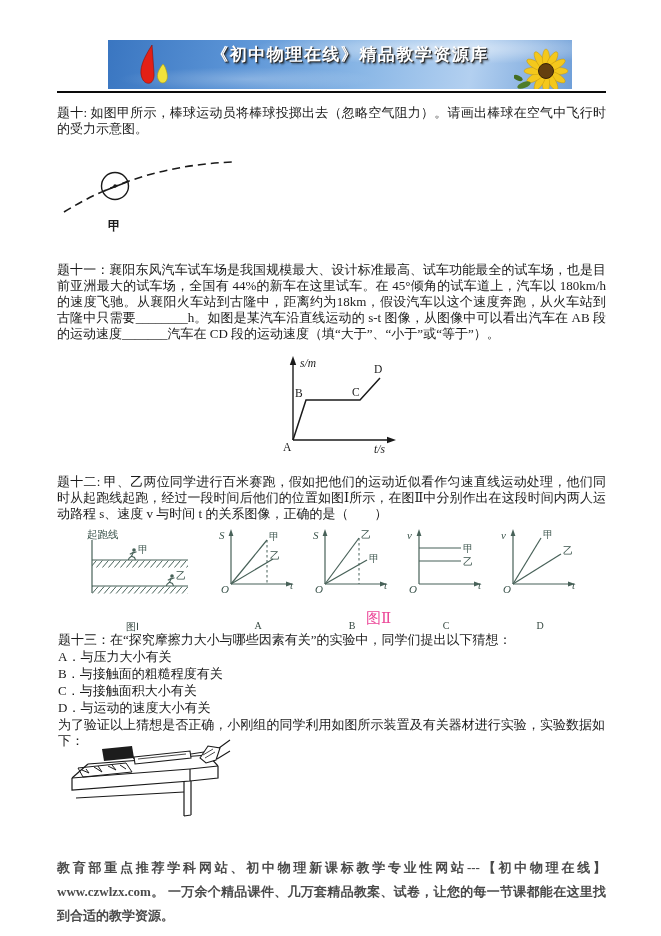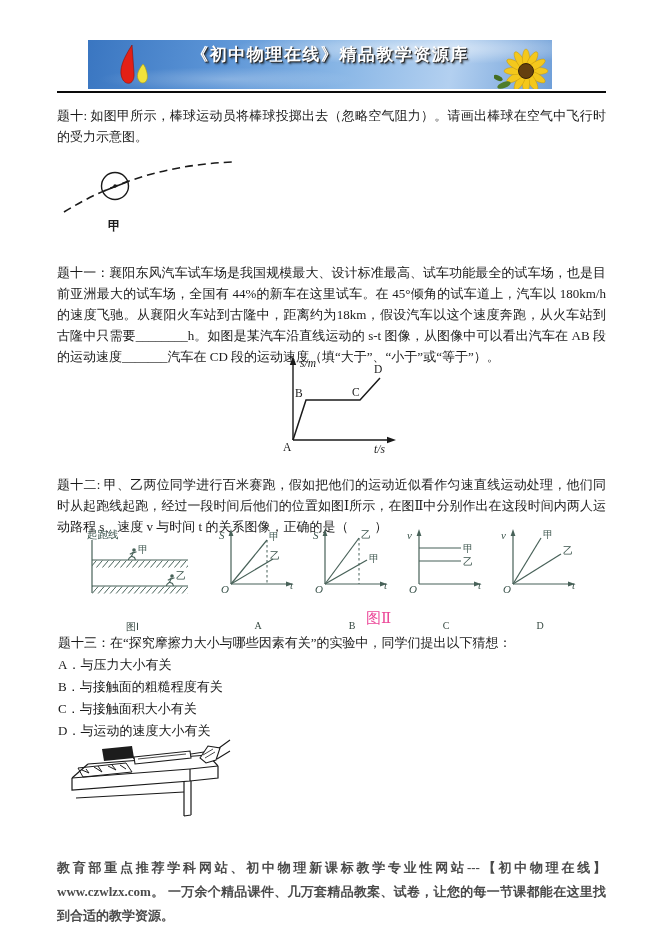--- a/index.html
+++ b/index.html
@@ -1,22 +1,22 @@
 <!DOCTYPE html>
 <html><head>
 <meta charset="utf-8">
 <style>
   html,body{margin:0;padding:0;}
   body{width:661px;height:936px;background:#ffffff;position:relative;overflow:hidden;
        font-family:"Liberation Serif","DejaVu Serif",serif;color:#1a1a1a;}
   .abs{position:absolute;}
-  .para{position:absolute;left:57px;width:549px;font-size:13px;line-height:21px;text-align:justify;}
+  .para{position:absolute;left:57px;width:549px;font-size:13px;line-height:16px;text-align:justify;}
   .para p{margin:1px;}
   
-  .banner{position:absolute;left:88px;top:40px;width:464px;height:49px;overflow:hidden;
+  .banner{position:absolute;left:108px;top:40px;width:464px;height:49px;overflow:hidden;
           background:linear-gradient(100deg,#3a76c1 0%,#5b94d6 28%,#8ab7e6 55%,#b3d0f0 78%,#6f9fd8 100%);}
   .banner::after{content:"";position:absolute;inset:0;
           background:radial-gradient(ellipse 60% 45% at 72% 18%,rgba(255,255,255,.55),rgba(255,255,255,0) 70%),
                      radial-gradient(ellipse 40% 35% at 30% 80%,rgba(255,255,255,.25),rgba(255,255,255,0) 70%);}
   .banner-title{position:absolute;left:60px;right:40px;top:3px;text-align:center;z-index:2;
           color:#fff;font-weight:bold;font-size:17px;letter-spacing:1.5px;
           text-shadow:1px 1px 0 #2a2a2a,2px 2px 2px rgba(0,0,0,.55);}
   .banner-url{position:absolute;left:60px;right:60px;top:25px;text-align:center;z-index:2;
           color:#e00000;font-weight:bold;font-size:13.5px;letter-spacing:2px;
           font-family:"DejaVu Sans Mono","Liberation Mono",monospace;
@@ -196,20 +196,21 @@
     <div class="cap">D</div>
   </div>
 </div>
 
 <div class="para" style="top:631px;">
   <p>题十三：在“探究摩擦力大小与哪些因素有关”的实验中，同学们提出以下猜想：</p>
   <p>A．与压力大小有关</p>
   <p>B．与接触面的粗糙程度有关</p>
   <p>C．与接触面积大小有关</p>
   <p>D．与运动的速度大小有关</p>
+  <p>为了验证以上猜想是否正确，小刚组的同学利用如图所示装置及有关器材进行实验，实验数据如下：</p>
 </div>
 
 <svg class="abs" style="left:62px;top:736px;" width="170" height="84" viewBox="0 0 170 84">
 
   <g class="ink" stroke-width="1.2">
     <path d="M26,28 L146,19"></path>
     <path d="M26,28 L10,42"></path>
     <path d="M10,42 L128,33"></path>
     <path d="M146,19 L156,30 M128,33 L156,30"></path>
     <path d="M10,42 L10,54 L128,45 L128,33 M156,30 L156,42 L128,45"></path>

